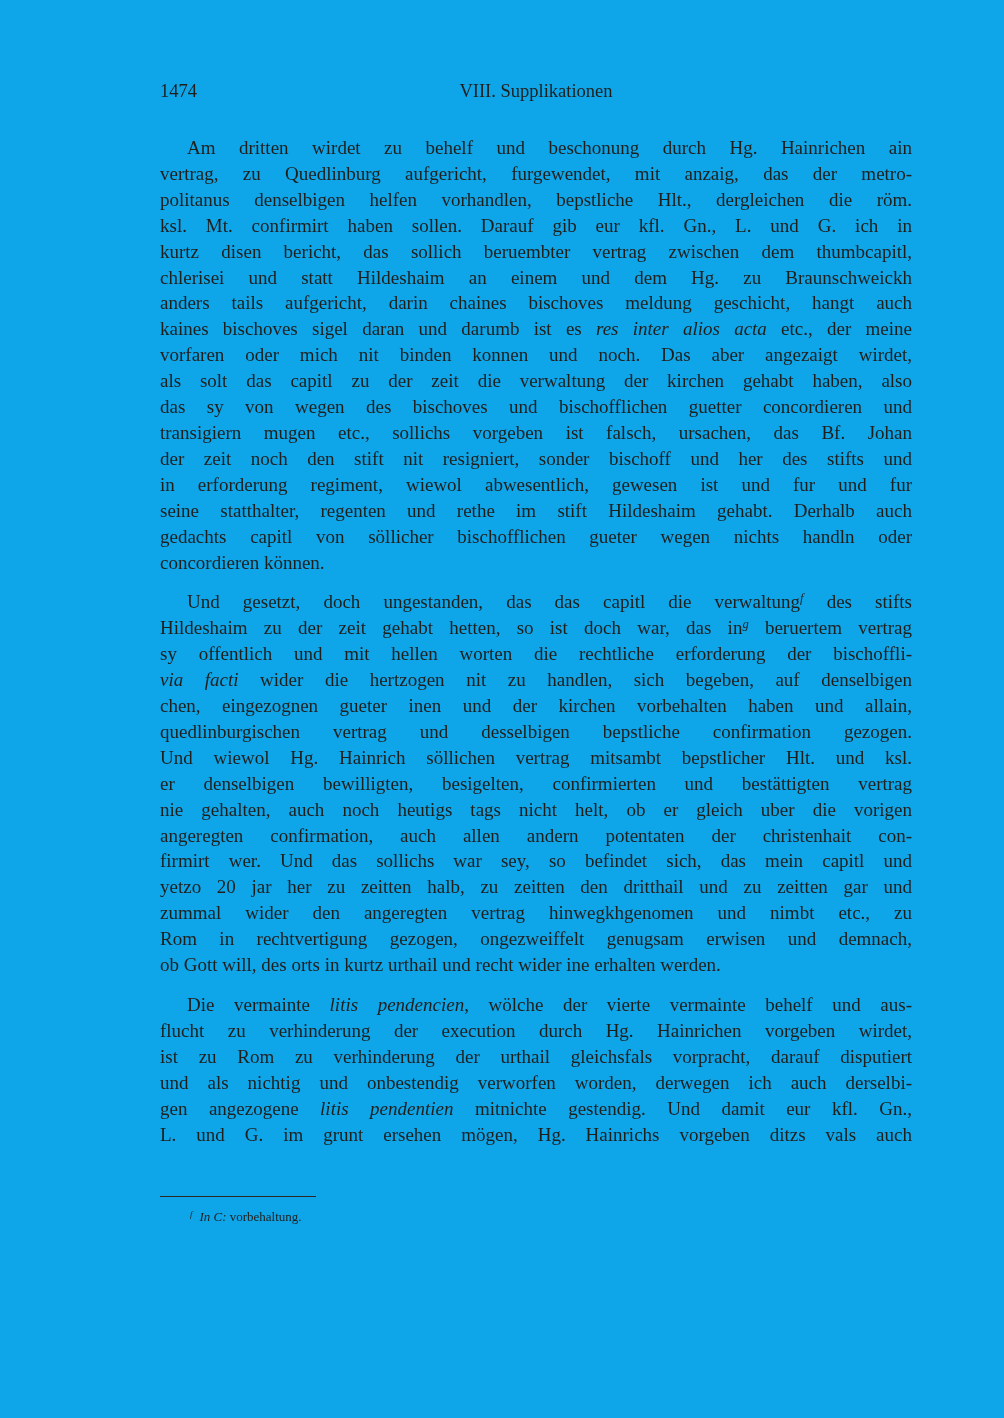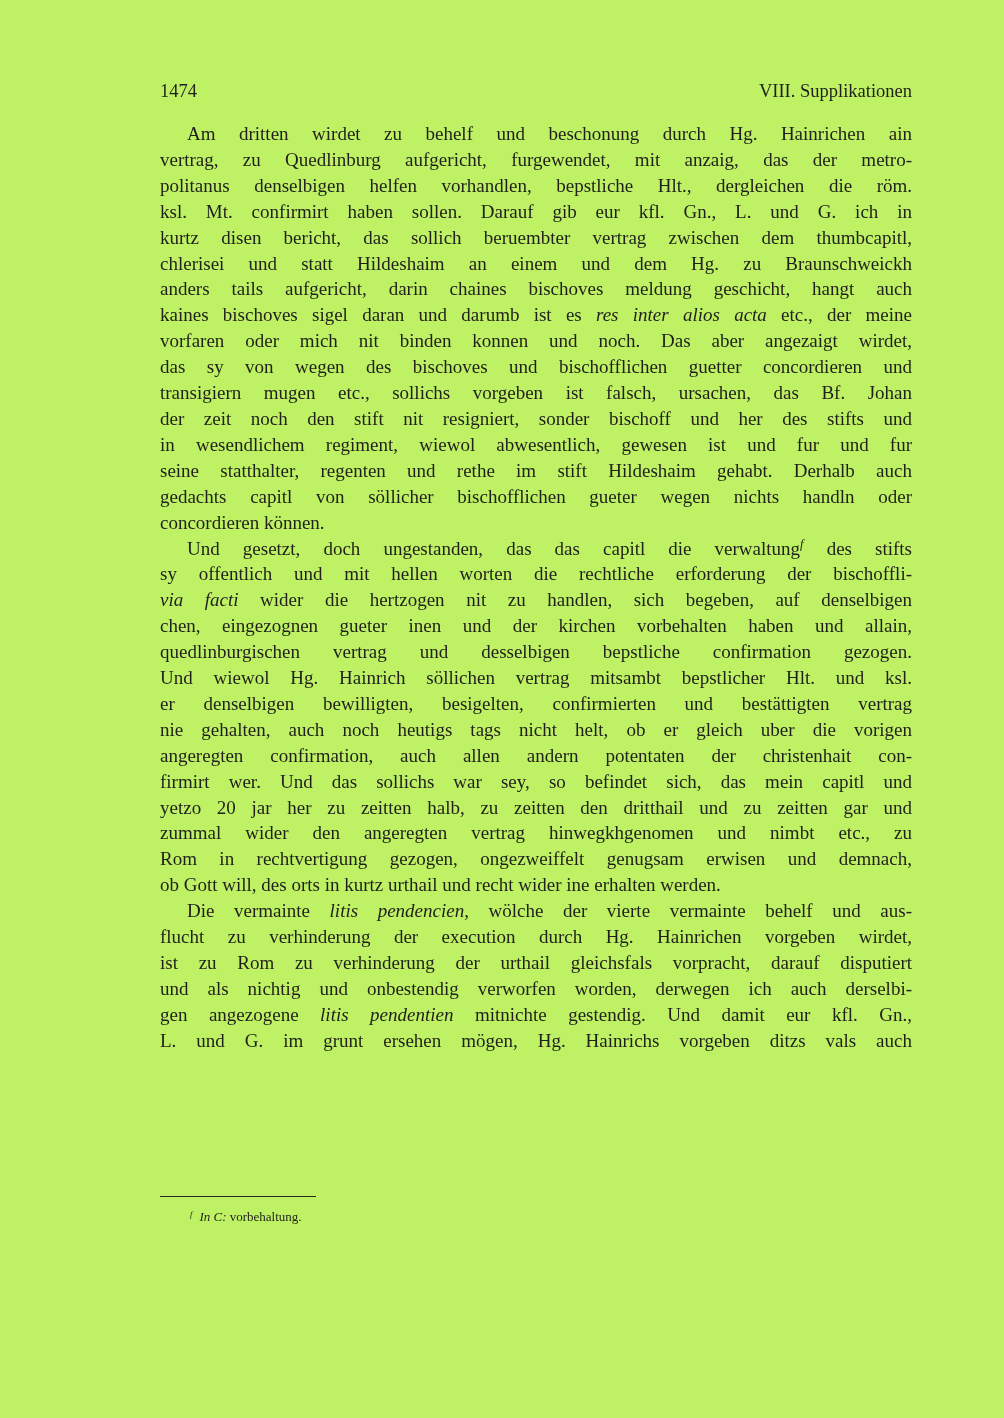--- a/index.html
+++ b/index.html
@@ -1,53 +1,53 @@
 <!DOCTYPE html>
 <html><head>
 <meta charset="utf-8">
 <style>
   html, body { margin: 0; padding: 0; background: #e9e7e2; }
   .page {
     position: relative;
     width: 1004px;
     height: 1418px;
     margin: 0 auto;
-    background: #bef264;
+    background: #0ea5e9;
     color: #211f1c;
     font-family: "Liberation Serif", "DejaVu Serif", serif;
     overflow: hidden;
   }
   .page-header {
     position: absolute;
     left: 160px;
     top: 78px;
     width: 752px;
     height: 26px;
     font-size: 18.5px;
     line-height: 26px;
   }
   .page-number { position: absolute; left: 0; top: 0; }
-  .running-head { display: block; width: 100%; text-align: right; }
+  .running-head { display: block; width: 100%; text-align: center; }
 
   .text-block {
     position: absolute;
     left: 160px;
     top: 121px;
     width: 752px;
     font-size: 19px;
     line-height: 25.9px;
   }
   .paragraph { margin: 0; }
   .line {
     text-align: justify;
     text-align-last: justify;
     -moz-text-align-last: justify;
   }
   .line.last { text-align-last: left; -moz-text-align-last: left; }
-  .line.indent { padding-left: 27px; }
+  .line.indent { padding-left: 27px; margin-top: 14px; }
 
   em { font-style: italic; }
   sup {
     font-size: 0.66em;
     font-style: italic;
     line-height: 0;
     vertical-align: baseline;
     position: relative;
     top: -0.48em;
   }
@@ -83,30 +83,32 @@
       <div class="paragraph">
         <div class="line indent">Am dritten wirdet zu behelf und beschonung durch Hg. Hainrichen ain</div>
         <div class="line">vertrag, zu Quedlinburg aufgericht, furgewendet, mit anzaig, das der metro-</div>
         <div class="line">politanus denselbigen helfen vorhandlen, bepstliche Hlt., dergleichen die röm.</div>
         <div class="line">ksl. Mt. confirmirt haben sollen. Darauf gib eur kfl. Gn., L. und G. ich in</div>
         <div class="line">kurtz disen bericht, das sollich beruembter vertrag zwischen dem thumbcapitl,</div>
         <div class="line">chlerisei und statt Hildeshaim an einem und dem Hg. zu Braunschweickh</div>
         <div class="line">anders tails aufgericht, darin chaines bischoves meldung geschicht, hangt auch</div>
         <div class="line">kaines bischoves sigel daran und darumb ist es <em>res inter alios acta</em> etc., der meine</div>
         <div class="line">vorfaren oder mich nit binden konnen und noch. Das aber angezaigt wirdet,</div>
+        <div class="line">als solt das capitl zu der zeit die verwaltung der kirchen gehabt haben, also</div>
         <div class="line">das sy von wegen des bischoves und bischofflichen guetter concordieren und</div>
         <div class="line">transigiern mugen etc., sollichs vorgeben ist falsch, ursachen, das Bf. Johan</div>
         <div class="line">der zeit noch den stift nit resigniert, sonder bischoff und her des stifts und</div>
-        <div class="line">in wesendlichem regiment, wiewol abwesentlich, gewesen ist und fur und fur</div>
+        <div class="line">in erforderung regiment, wiewol abwesentlich, gewesen ist und fur und fur</div>
         <div class="line">seine statthalter, regenten und rethe im stift Hildeshaim gehabt. Derhalb auch</div>
         <div class="line">gedachts capitl von söllicher bischofflichen gueter wegen nichts handln oder</div>
         <div class="line last">concordieren können.</div>
       </div>
       <div class="paragraph">
         <div class="line indent">Und gesetzt, doch ungestanden, das das capitl die verwaltung<sup>f</sup> des stifts</div>
+        <div class="line">Hildeshaim zu der zeit gehabt hetten, so ist doch war, das in<sup>g</sup> beruertem vertrag</div>
         <div class="line">sy offentlich und mit hellen worten die rechtliche erforderung der bischoffli-</div>
         <div class="line"><em>via facti</em> wider die hertzogen nit zu handlen, sich begeben, auf denselbigen</div>
         <div class="line">chen, eingezognen gueter inen und der kirchen vorbehalten haben und allain,</div>
         <div class="line">quedlinburgischen vertrag und desselbigen bepstliche confirmation gezogen.</div>
         <div class="line">Und wiewol Hg. Hainrich söllichen vertrag mitsambt bepstlicher Hlt. und ksl.</div>
         <div class="line">er denselbigen bewilligten, besigelten, confirmierten und bestättigten vertrag</div>
         <div class="line">nie gehalten, auch noch heutigs tags nicht helt, ob er gleich uber die vorigen</div>
         <div class="line">angeregten confirmation, auch allen andern potentaten der christenhait con-</div>
         <div class="line">firmirt wer. Und das sollichs war sey, so befindet sich, das mein capitl und</div>
         <div class="line">yetzo 20 jar her zu zeitten halb, zu zeitten den dritthail und zu zeitten gar und</div>

